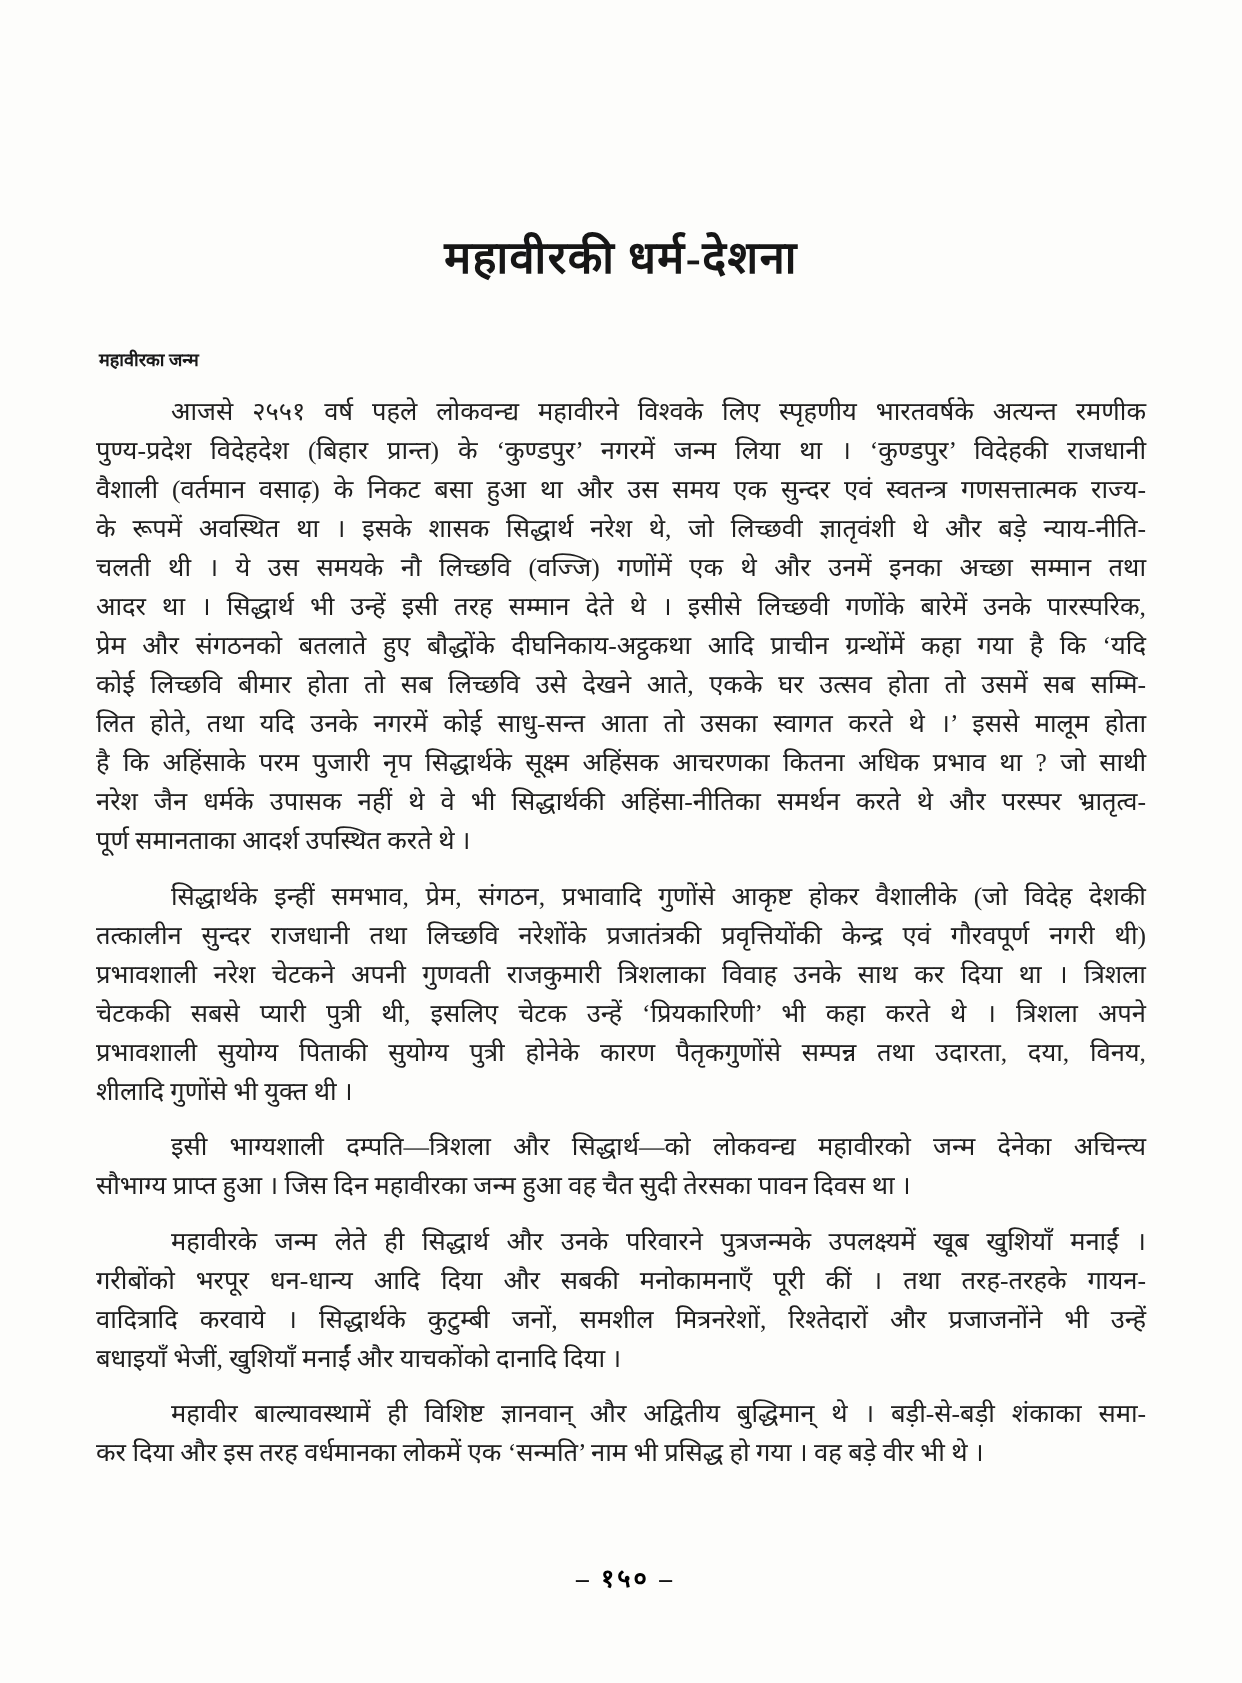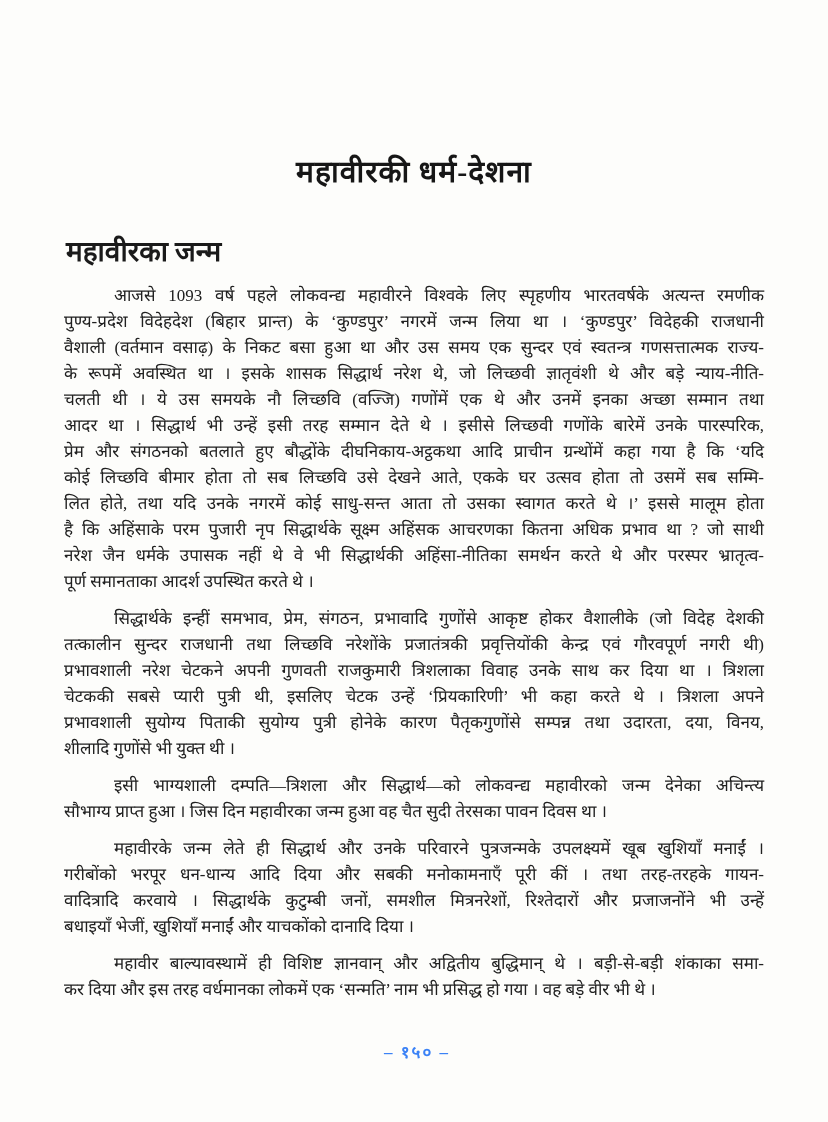--- a/index.html
+++ b/index.html
@@ -26,21 +26,21 @@
     font-size: 30px;
     font-weight: bold;
     letter-spacing: 1px;
     color: #161616;
   }
   .content {
     padding: 0 64px 0 64px;
   }
   .section-heading {
     margin: 40px 0 14px 2px;
-    font-size: 28px;
+    font-size: 12px;
     font-weight: bold;
     color: #1a1a1a;
   }
   .para {
     margin: 0 0 11px 0;
   }
   .line {
     font-size: 17px;
     line-height: 26px;
     text-align: justify;
@@ -56,21 +56,21 @@
   }
   .page-number {
     position: absolute;
     left: 6px;
     right: 0;
     top: 1040px;
     text-align: center;
     font-size: 17px;
     font-weight: bold;
     letter-spacing: 2px;
-    color: #3b82f6;
+    color: #000000;
   }
   .footer {
     position: absolute;
     left: 0;
     right: 0;
     top: 1157px;
     display: flex;
     justify-content: space-between;
     padding: 0 18px;
     box-sizing: border-box;
@@ -84,21 +84,21 @@
 
 <div class="page">
 
   <h1 class="doc-title">महावीरकी धर्म-देशना</h1>
 
   <div class="content">
 
     <h2 class="section-heading">महावीरका जन्म</h2>
 
     <div class="para">
-      <div class="line firstline">आजसे 1093 वर्ष पहले लोकवन्द्य महावीरने विश्वके लिए स्पृहणीय भारतवर्षके अत्यन्त रमणीक</div>
+      <div class="line firstline">आजसे २५५१ वर्ष पहले लोकवन्द्य महावीरने विश्वके लिए स्पृहणीय भारतवर्षके अत्यन्त रमणीक</div>
       <div class="line">पुण्य-प्रदेश विदेहदेश (बिहार प्रान्त) के ‘कुण्डपुर’ नगरमें जन्म लिया था । ‘कुण्डपुर’ विदेहकी राजधानी</div>
       <div class="line">वैशाली (वर्तमान वसाढ़) के निकट बसा हुआ था और उस समय एक सुन्दर एवं स्वतन्त्र गणसत्तात्मक राज्य-</div>
       <div class="line">के रूपमें अवस्थित था । इसके शासक सिद्धार्थ नरेश थे, जो लिच्छवी ज्ञातृवंशी थे और बड़े न्याय-नीति-</div>
       <div class="line">चलती थी । ये उस समयके नौ लिच्छवि (वज्जि) गणोंमें एक थे और उनमें इनका अच्छा सम्मान तथा</div>
       <div class="line">आदर था । सिद्धार्थ भी उन्हें इसी तरह सम्मान देते थे । इसीसे लिच्छवी गणोंके बारेमें उनके पारस्परिक,</div>
       <div class="line">प्रेम और संगठनको बतलाते हुए बौद्धोंके दीघनिकाय-अट्ठकथा आदि प्राचीन ग्रन्थोंमें कहा गया है कि ‘यदि</div>
       <div class="line">कोई लिच्छवि बीमार होता तो सब लिच्छवि उसे देखने आते, एकके घर उत्सव होता तो उसमें सब सम्मि-</div>
       <div class="line">लित होते, तथा यदि उनके नगरमें कोई साधु-सन्त आता तो उसका स्वागत करते थे ।’ इससे मालूम होता</div>
       <div class="line">है कि अहिंसाके परम पुजारी नृप सिद्धार्थके सूक्ष्म अहिंसक आचरणका कितना अधिक प्रभाव था ? जो साथी</div>
       <div class="line">नरेश जैन धर्मके उपासक नहीं थे वे भी सिद्धार्थकी अहिंसा-नीतिका समर्थन करते थे और परस्पर भ्रातृत्व-</div>

